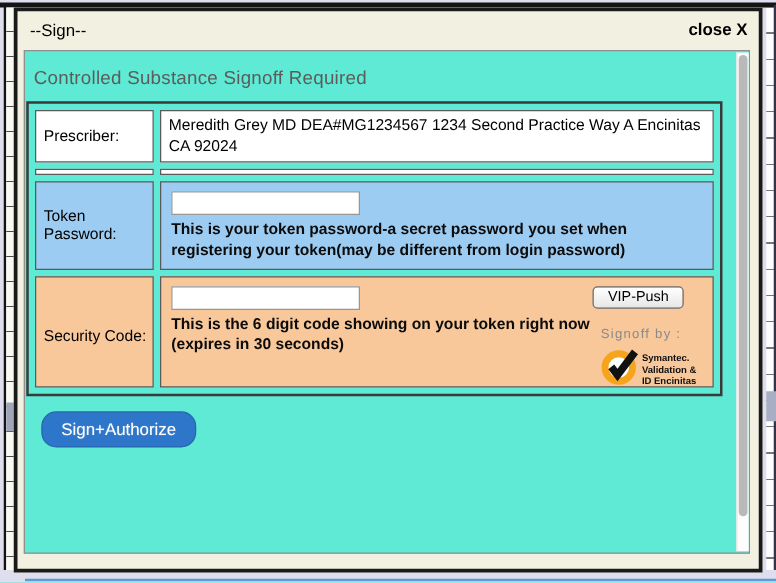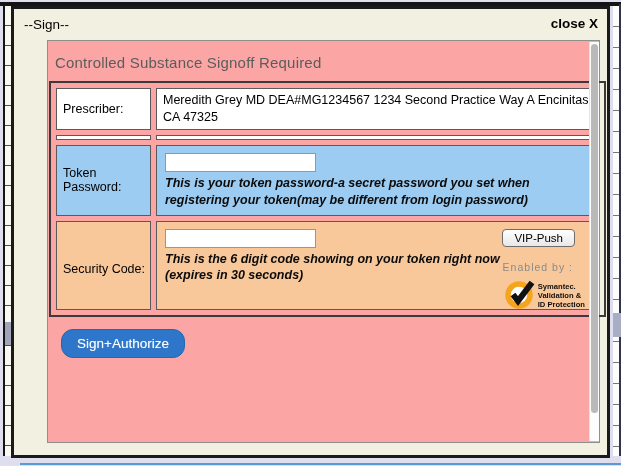--- a/index.html
+++ b/index.html
@@ -20,44 +20,44 @@
   .bottom-blue-line { position:absolute; left:20px; top:463px; width:601px; height:2px; background:#5b9bd5; }
 
   
   .dialog { position:absolute; left:11px; top:6px; width:599px; height:452px;
             background:#f2f0e1; border:3px solid #1a1a1a; }
   .titlebar { position:relative; height:30px;text-align:right; }
   .titlebar .title { position:absolute; left:10px; top:8px; font-size:13.5px; color:#000; }
   .titlebar .close { position:absolute; right:9px; top:7px; font-size:13.5px; font-weight:600; color:#000; cursor:pointer;margin-left:40px; }
 
   .panel { position:absolute; left:5px; top:31px; right:7px; bottom:12px;
-           background:#fca5a5; border:1px solid #8f8f8f;margin-left:28px; }
+           background:#5eead4; border:1px solid #8f8f8f; }
   .panel-heading { margin:13px 0 0 7px; font-size:15px; color:#5c5c5c; letter-spacing:.2px; }
 
   
   table.form { border-collapse:separate; border-spacing:5px; border:2px solid #3a3a3a;
                width:557px; margin:10px 0 0 1px; table-layout:fixed; }
   table.form td { border:1px solid #5a5a5a; font-size:12.5px; color:#000; background:#fff; }
   td.lbl { width:95px; padding:4px 4px 4px 6px; vertical-align:middle; }
   tr.thin td { height:5px; border:1px solid #5a5a5a; padding:0; }
   tr.row-blue td { background:#9dccf2; }
   tr.row-orange td { background:#f8c89b; }
   td.presc-val { padding:3px 6px; font-size:12.5px; line-height:1.35; }
   td.legal { padding:4px 6px; font-size:12.5px; line-height:1.35; }
   .cellpad { position:relative; padding:5px 0 6px 8px; }
   input.tok { width:151px; height:19px; border:1px solid #979797; background:#fff; margin:2px 0 3px 0; font-size:12px; padding:0 3px; }
-  .help { font-style:italic; font-weight:600; font-size:12.5px; line-height:1.35; color:#0b0b0b; padding-right:22px; }
+  .help { font-weight:600; font-size:12.5px; line-height:1.35; color:#0b0b0b; padding-right:22px; }
   td.sec-lbl { vertical-align:top; padding-top:40px; }
   tr.row-orange .cellpad { height:87px; }
 
   .vip-btn { position:absolute; top:7px; right:23px; font-size:11.5px; color:#000;
              background:linear-gradient(#ffffff,#e7e7e7); border:1px solid #6d6d6d;
              border-radius:4px; padding:2px 11px; cursor:pointer; font-family:"Liberation Sans",sans-serif; }
   .enabled-by { position:absolute; top:39px; right:25px; font-size:10.5px; color:#8a8a8a; letter-spacing:1px; }
-  .symantec { position:absolute; top:54px; right:13px; display:flex; align-items:flex-end; }
+  .symantec { position:absolute; top:54px; right:13px; display:flex; align-items:flex-start; }
   .symantec svg { overflow:visible; margin-top:2px; }
   .symantec-text { font-size:7.6px; font-weight:bold; line-height:1.2; color:#101010; margin-left:3px; margin-top:6px; }
 
   .sign-btn { display:inline-block; margin:12px 0 0 13px; background:#2e76c9; color:#fff;
               font-size:13.5px; border:1px solid #2666ad; border-radius:12px; padding:6px 15px;
               cursor:pointer; font-family:"Liberation Sans",sans-serif; text-shadow:0 0 1px rgba(255,255,255,.4); }
 
   
   .scroll-track { position:absolute; top:1px; right:0; width:10px; bottom:1px;
                   background:#fdfdfd; border-left:1px solid #e3e3e3; }
@@ -82,21 +82,21 @@
     <span class="close">close X</span>
   </div>
 
   <div class="panel">
     <div class="panel-heading">Controlled Substance Signoff Required</div>
 
     <table class="form">
       <tbody>
           <tr>
         <td class="lbl">Prescriber:</td>
-        <td class="presc-val">Meredith Grey MD DEA#MG1234567 1234 Second Practice Way A Encinitas CA 47325</td>
+        <td class="presc-val">Meredith Grey MD DEA#MG1234567 1234 Second Practice Way A Encinitas CA 92024</td>
       </tr>
       <tr class="thin">
         <td></td>
         <td></td>
       </tr>
       <tr class="row-blue">
         <td class="lbl">Token Password:</td>
         <td>
           <div class="cellpad">
             <input class="tok" type="password" value="" style="">
@@ -106,30 +106,30 @@
       </tr>
       <tr class="row-orange">
         <td class="lbl sec-lbl">Security Code:</td>
         <td>
           <div class="cellpad">
             <input class="tok" type="text" value="" style="">
             <div class="help">This is the 6 digit code showing on your token right now</div>
             <div class="help">(expires in 30 seconds)</div>
 
             <button class="vip-btn">VIP-Push</button>
-            <div class="enabled-by">Enabled by :</div>
+            <div class="enabled-by">Signoff by :</div>
             <div class="symantec">
               <svg width="30" height="30" viewBox="0 0 30 30">
                 <circle cx="14" cy="16" r="11" fill="#ffffff" stroke="#f5a51d" stroke-width="5.5"></circle>
                 <path d="M8 15.5 L13 22 L27 3.5" stroke="#111111" stroke-width="6" fill="none"></path>
               </svg>
               <div class="symantec-text">
                 <div>Symantec.</div>
                 <div>Validation &amp;</div>
-                <div>ID Protection</div>
+                <div>ID Encinitas</div>
               </div>
             </div>
           </div>
         </td>
       </tr>
     </tbody>
       </table>
 
     <button class="sign-btn">Sign+Authorize</button>
 

